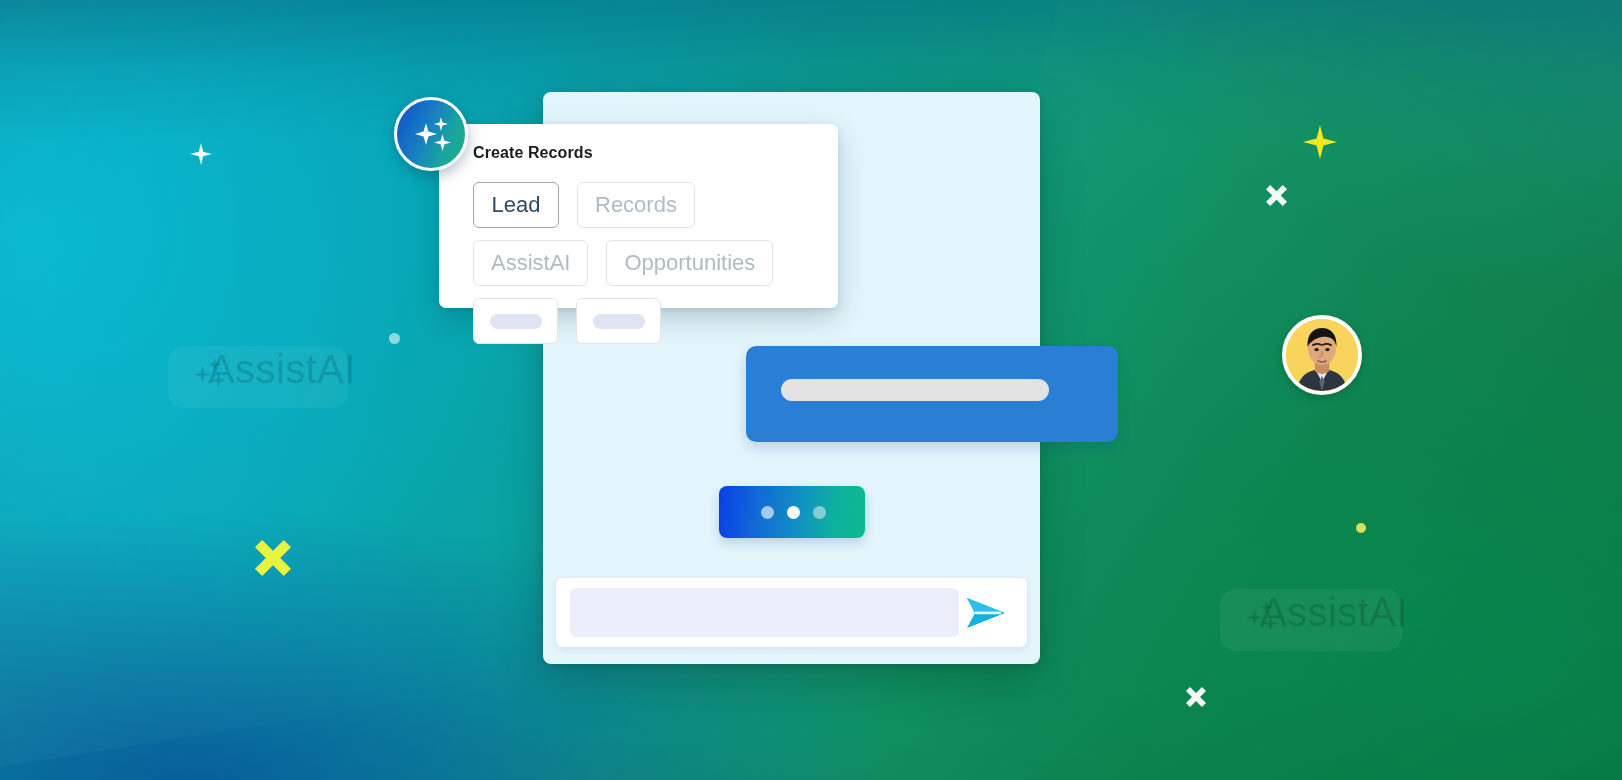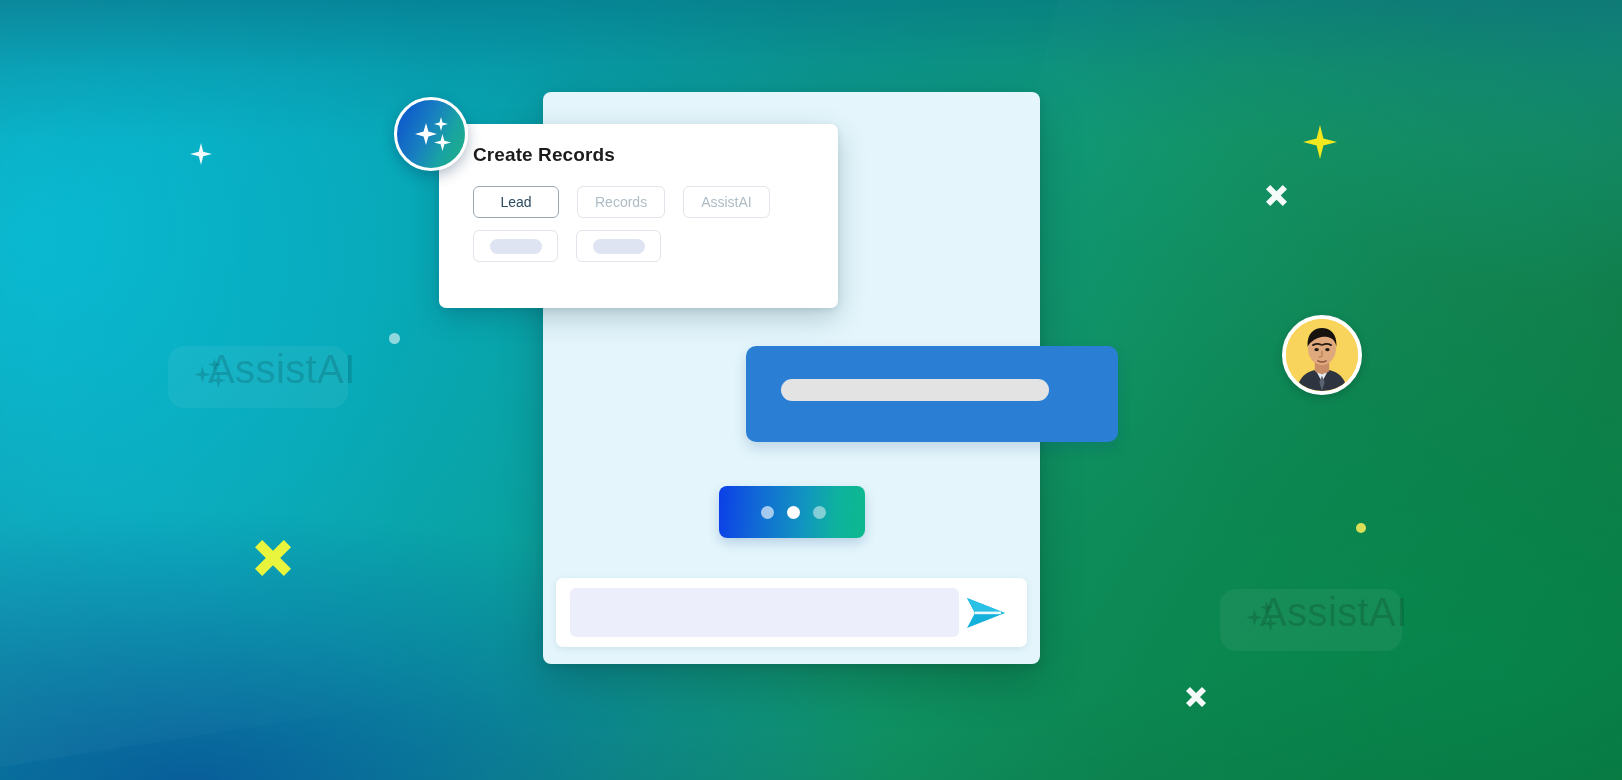--- a/index.html
+++ b/index.html
@@ -193,40 +193,40 @@
   #create-records-card {
     position: absolute;
     left: 439px; top: 124px;
     width: 399px; height: 184px;
     background: #ffffff;
     border-radius: 7px;
     box-shadow: 0 10px 28px rgba(8,50,70,0.22), 0 2px 6px rgba(8,50,70,0.10);
     padding: 20px 24px 0 34px;
   }
   #create-records-title {
-    font-size: 19px;
+    font-size: 16px;
     font-weight: bold;
     color: #1c1c1c;
     letter-spacing: 0.1px;
   }
   #record-chips {
     display: flex;
     flex-wrap: wrap;
     gap: 12px 18px;
     margin-top: 20px;
   }
   .chip {
-    height: 32px;
+    height: 46px;
     min-width: 86px;
     padding: 0 17px;
     border-radius: 6px;
     border: 1px solid #dfe5ea;
     background: #ffffff;
     display: flex; align-items: center; justify-content: center;
-    font-size: 14px;
+    font-size: 22px;
     color: #aebcc6;
     font-family: "Liberation Sans", sans-serif;
     cursor: pointer;
   }
   .chip.selected {
     color: #2b4c63;
     border-color: #9aa7b1;
   }
   .chip.blank { min-width: 85px; padding: 0 14px; }
   .chip .chip-skeleton {
@@ -352,20 +352,23 @@
     <div id="record-chips">
         <div class="chip selected">
           <span>Lead</span>
         </div>
         <div class="chip">
           <span>Records</span>
         </div>
         <div class="chip">
           <span>AssistAI</span>
         </div>
+        <div class="chip">
+          <span>Opportunities</span>
+        </div>
         <div class="chip blank">
           <span class="chip-skeleton"></span>
         </div>
         <div class="chip blank">
           <span class="chip-skeleton"></span>
         </div>
       </div>
   </div>
 
   <div id="ai-badge">

